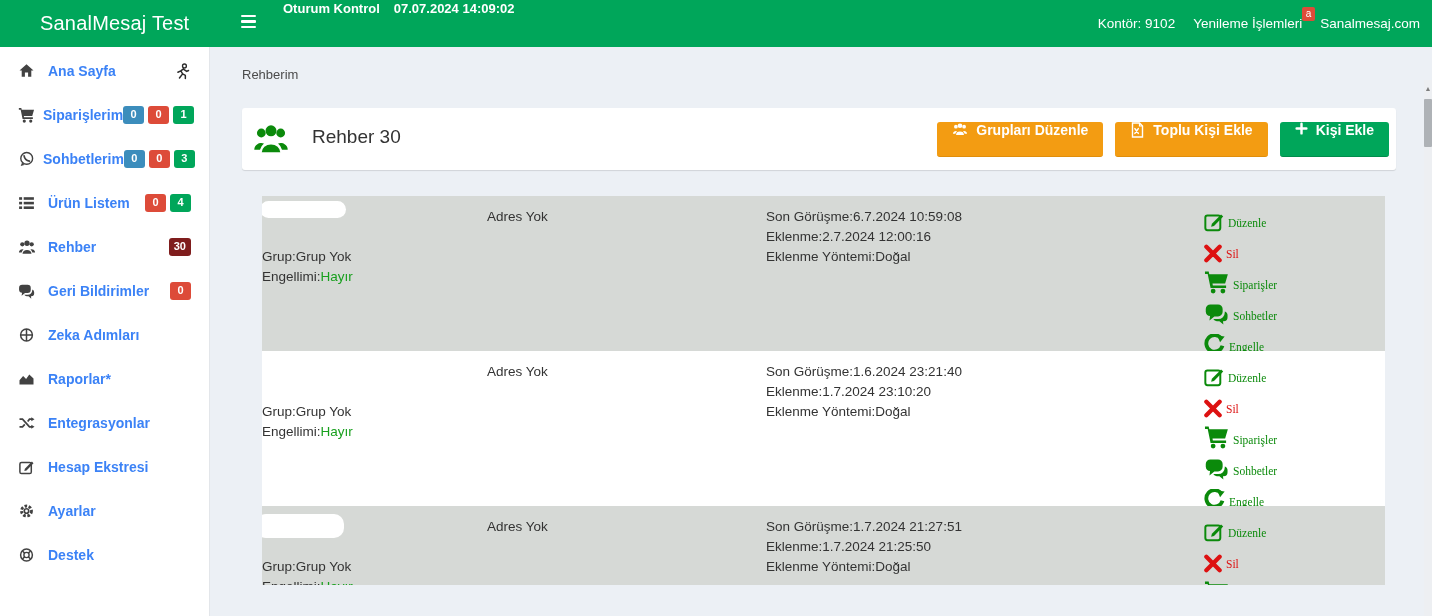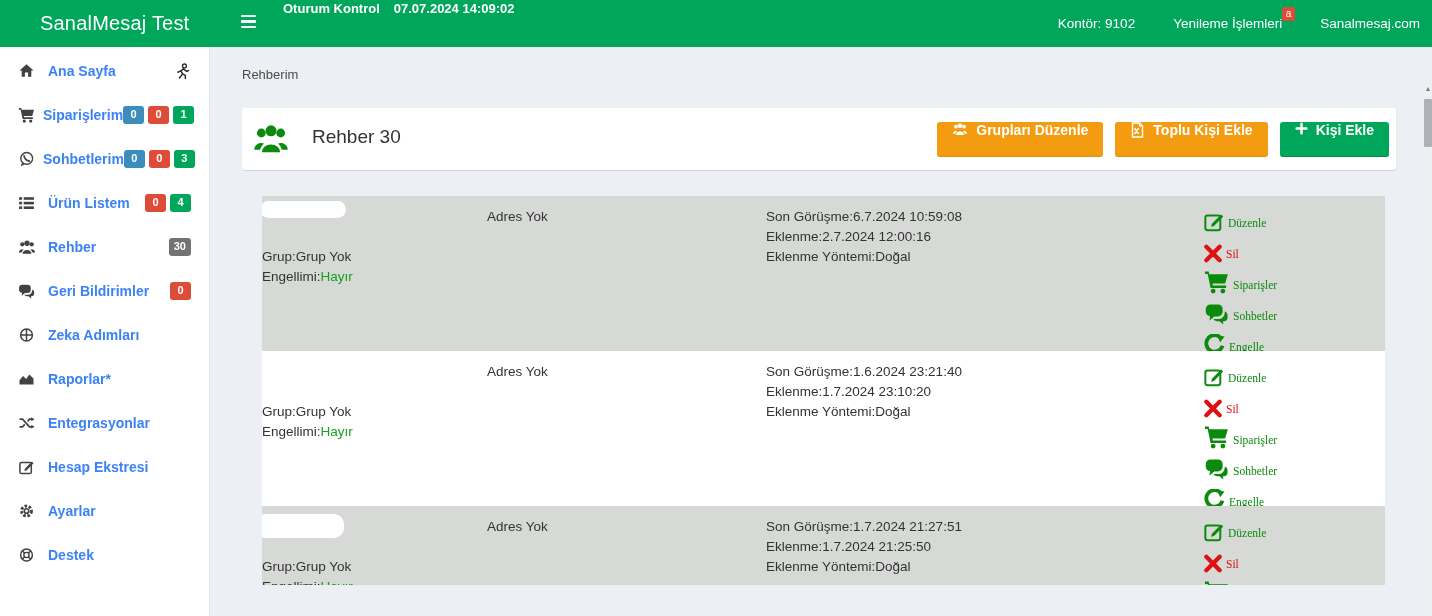--- a/index.html
+++ b/index.html
@@ -6,21 +6,21 @@
   html,body { width:1432px; height:616px; overflow:hidden; }
   body { font-family:"Liberation Sans","DejaVu Sans",sans-serif; background:#ecf0f5; position:relative; color:#333; }
 
   
   .hdr { position:absolute; left:0; top:0; width:1432px; height:47px; background:#00a65a; z-index:5; }
   .brand { position:absolute; left:40px; top:0; height:47px; line-height:47px; color:#fff; font-size:20px; font-weight:400; letter-spacing:.2px; }
   .burger { position:absolute; left:241px; top:15px; width:17px; height:15px; cursor:pointer; }
   .burger span { display:block; width:15px; height:2.4px; background:#fff; margin:0 0 3px 0; border-radius:1px; }
   .session { position:absolute; left:283px; top:1px; color:#fff; font-size:13px; font-weight:700; }
   .session .dt { margin-left:14px; font-weight:700; }
-  .hdr-right { position:absolute; right:12px; top:0; height:47px; display:flex; align-items:center; gap:38px; color:#fff; font-size:13.5px; }
+  .hdr-right { position:absolute; right:12px; top:0; height:47px; display:flex; align-items:center; gap:18px; color:#fff; font-size:13.5px; }
   .hdr-item { position:relative; }
   .hdr-badge { position:absolute; top:-9px; right:-13px; background:#dd4b39; color:#fff; font-size:10px; line-height:1; padding:2px 4px; border-radius:2px; }
 
   
   .side { position:absolute; left:0; top:47px; width:210px; height:569px; background:#fff; border-right:1px solid #e3e6ea; padding-top:2px; z-index:4; }
   .side-item { height:44px; display:flex; align-items:center; padding:0 18px 0 18px; cursor:pointer; }
   .side-item .s-icon { width:22px; color:#424242; display:flex; align-items:center; }
   .side-item .s-label { margin-left:8px; font-size:14px; font-weight:700; color:#3b82f6; white-space:nowrap;text-align:center; }
   .s-badges { margin-left:auto; display:flex; gap:4px; }
   .s-badge { min-width:21px; padding:2px 5px 3px; border-radius:3px; color:#fff; font-size:11px; font-weight:700; text-align:center; line-height:1.1; }
@@ -227,21 +227,21 @@
   </div>
 
   <div class="side-item">
     <span class="s-icon">
         <svg width="18" height="16" viewBox="0 0 16 15">
           <use href="#i-users"></use>
         </svg>
       </span>
     <span class="s-label">Rehber</span>
     <span class="s-badges">
-      <span class="s-badge" style="background: #737373;">30</span>
+      <span class="s-badge" style="background: #7f1d1d;">30</span>
     </span>
   </div>
 
   <div class="side-item">
     <span class="s-icon">
         <svg width="17" height="16" viewBox="0 0 16 15">
           <use href="#i-comments"></use>
         </svg>
       </span>
     <span class="s-label">Geri Bildirimler</span>

